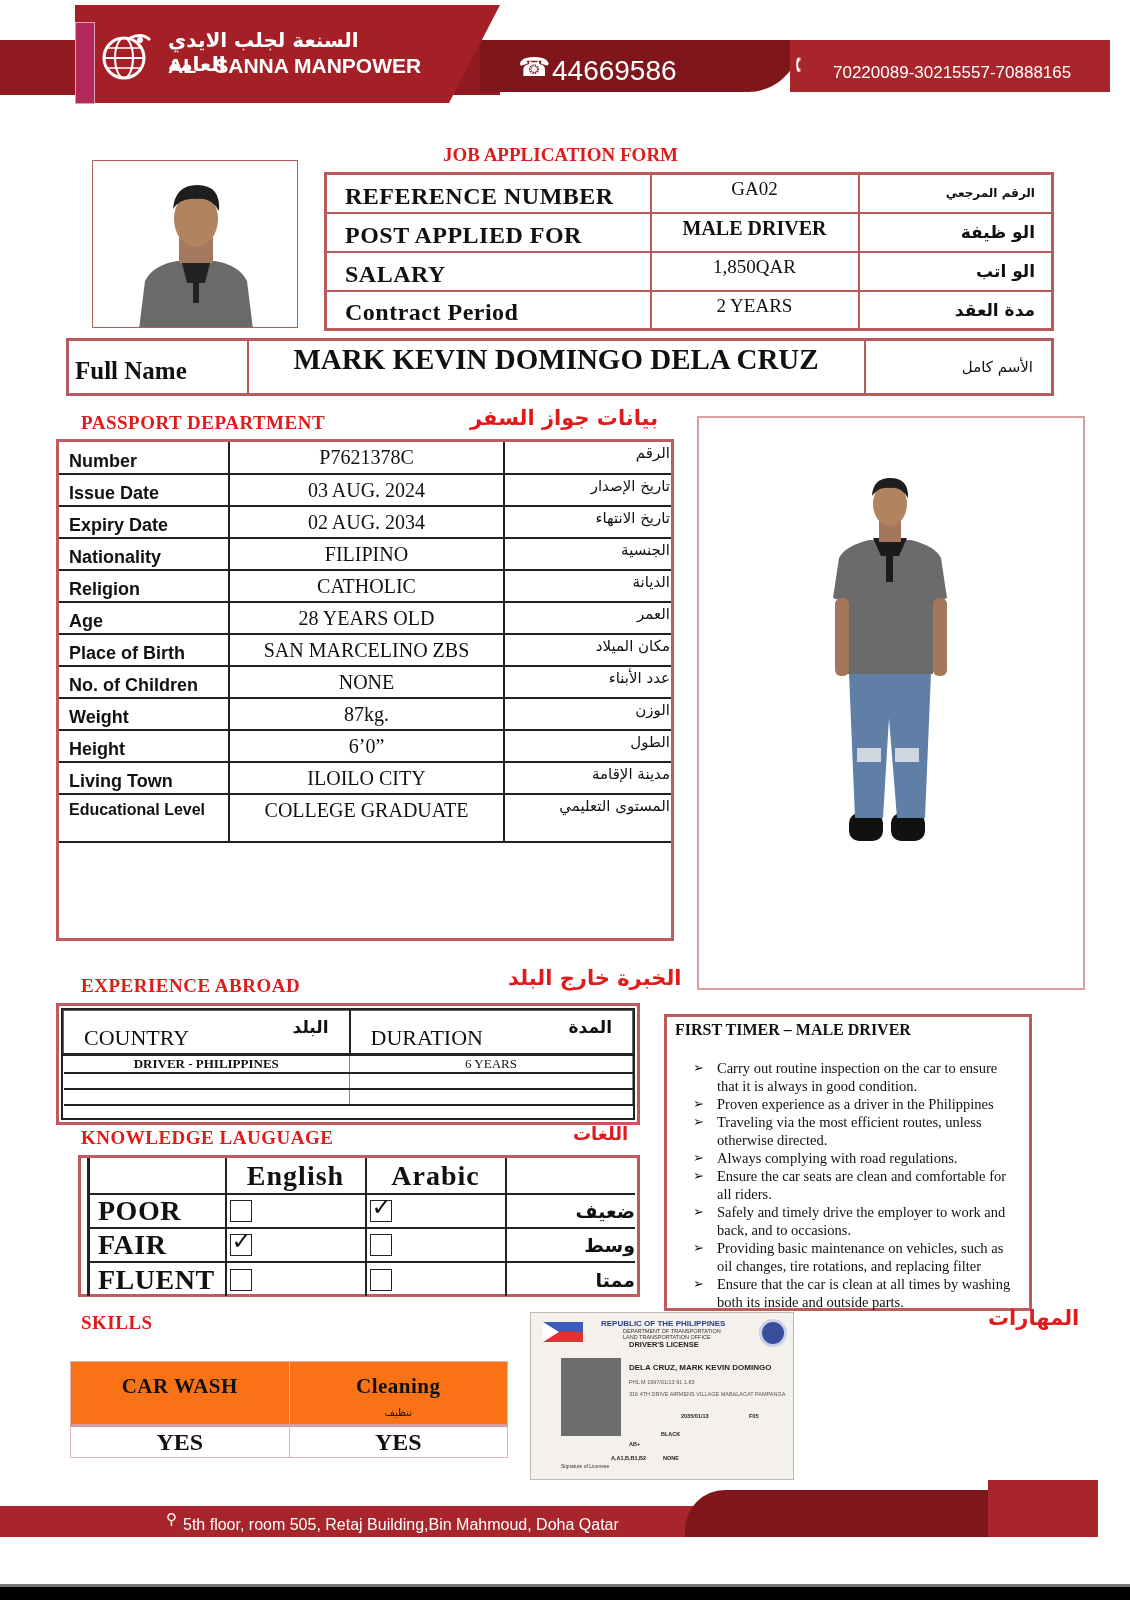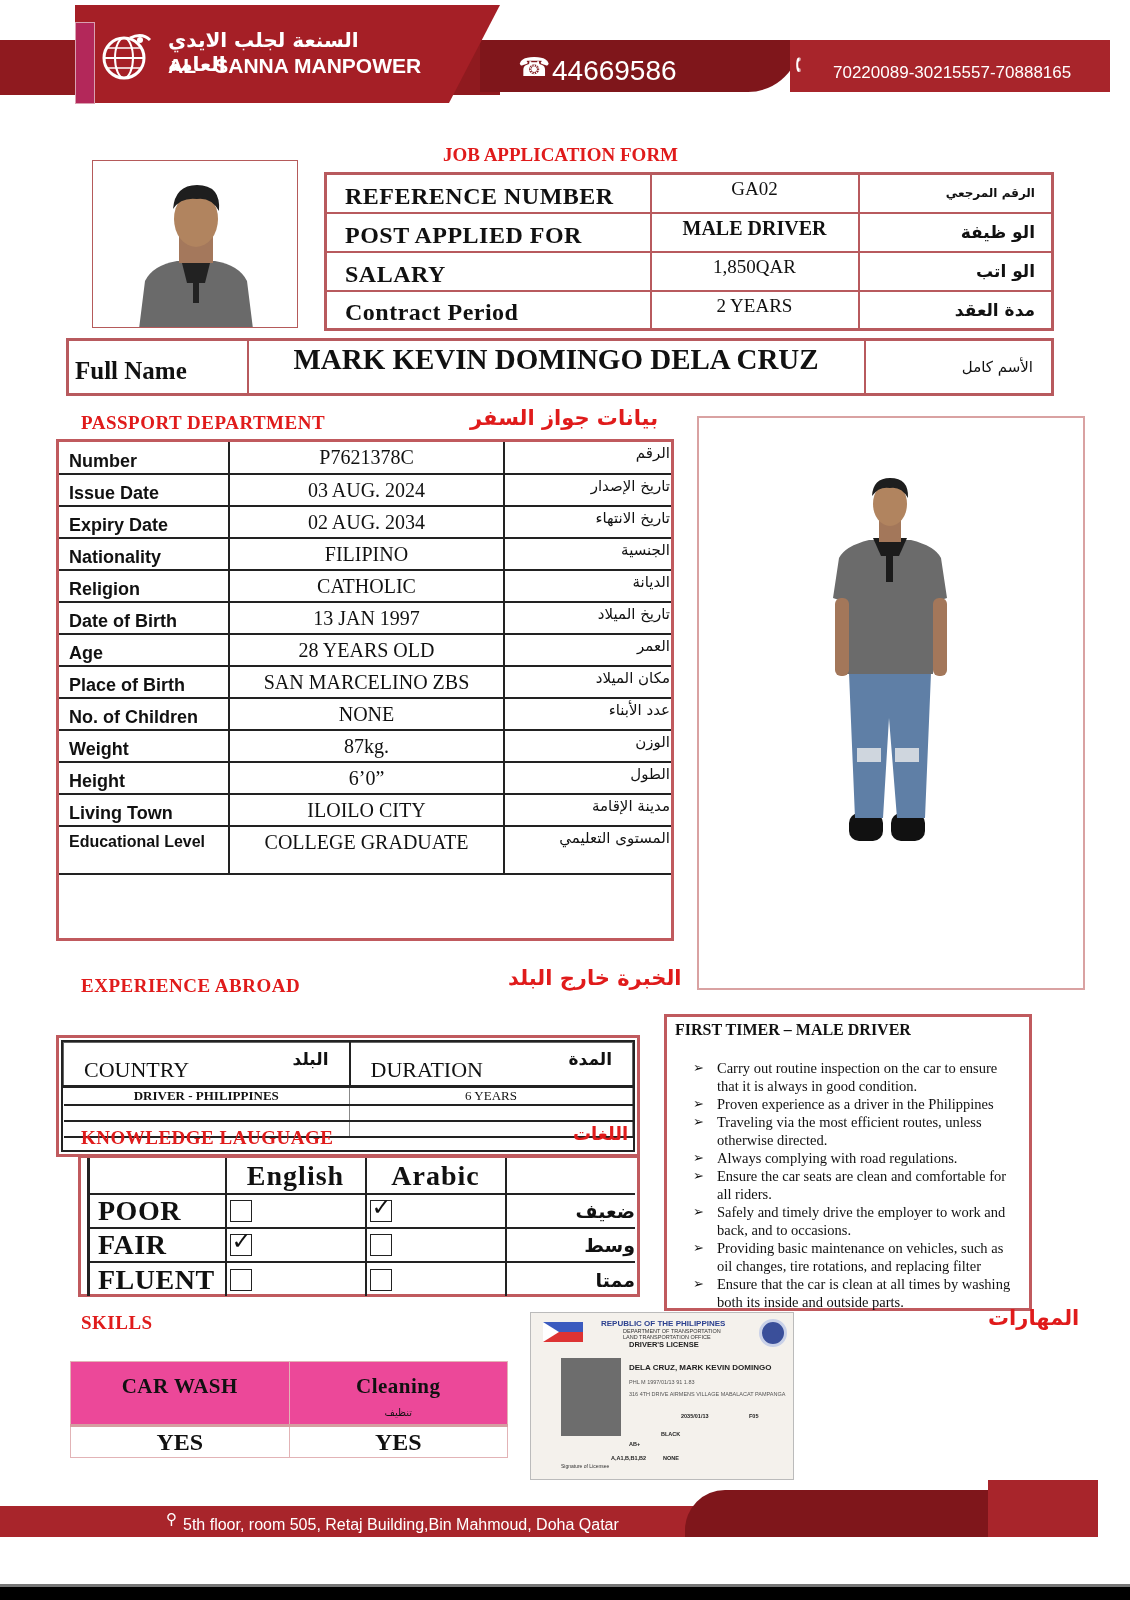--- a/index.html
+++ b/index.html
@@ -54,21 +54,21 @@
   .pp-table .lbl { width: 170px; padding-left: 10px; font-family: "Liberation Sans", sans-serif; font-weight: bold; font-size: 18px; vertical-align: bottom; padding-bottom: 1px; }
   .pp-table .val { width: 275px; text-align: center; font-size: 20px; }
   .pp-table .ar { text-align: right; padding-right: 1px; font-family: "DejaVu Sans", sans-serif; font-size: 15px; vertical-align: top; padding-top: 2px; }
   .pp-table tr.last td { height: 48px; vertical-align: top; border-radius: 14px; }
   .pp-table tr.last .lbl { font-size: 16px; padding-top: 6px; }
   .pp-table tr.last .val { padding-top: 4px; }
 
   .photo-full { left: 697px; top: 416px; width: 388px; height: 574px; border: 2px solid #d9a2a2; background: #fff; }
 
   
-  .exp-wrap { left: 56px; top: 1003px; width: 584px; height: 122px; border: 3px solid #c05a5e; margin-top: 32px; }
+  .exp-wrap { left: 56px; top: 1003px; width: 584px; height: 122px; border: 3px solid #c05a5e; }
   .exp-inner { position: absolute; left: 2px; top: 2px; right: 2px; bottom: 2px; border: 2px solid #222; }
   .exp-table { width: 100%; border-collapse: collapse; }
   .exp-table td { border: 1px solid #666; }
   .exp-table tr.head td { height: 44px; border-bottom: 3px solid #222; font-size: 22px; vertical-align: bottom; padding: 0 20px 2px 20px; }
   .exp-table tr.head td:first-child { border-right: 2px solid #222; }
   .exp-table .head-ar { float: right; font-family: "DejaVu Sans", sans-serif; font-size: 17px; font-weight: bold; margin-top: -8px; }
   .exp-table tr.row td { height: 16px; font-size: 13px; text-align: center; border-left: none; border-right: 1px solid #888; border-bottom: 2px solid #222; }
   .exp-table tr.row td.b { font-weight: bold; }
 
   
@@ -88,21 +88,21 @@
   
   .duties { left: 664px; top: 1014px; width: 368px; height: 297px; border: 3px solid #c05a5e; padding: 4px 8px; }
   .duties h3 { font-size: 16px; font-weight: bold; margin-bottom: 20px; }
   .duties ul { list-style: none; padding-left: 18px; }
   .duties li { position: relative; padding-left: 24px; font-size: 14.5px; line-height: 18px; }
   .duties li .bullet { position: absolute; left: 0; top: 0; font-size: 13px; font-family: "DejaVu Sans", sans-serif; }
 
   
   .skills-table { left: 70px; top: 1361px; width: 438px; border-collapse: collapse; }
   .skills-table td { border: 1.5px solid #e2b3b6; text-align: center; width: 50%; }
-  .skills-table tr.head td { background: #ec4899; height: 64px; vertical-align: top; padding-top: 12px; font-weight: bold; font-size: 21px; letter-spacing: 0.5px; border-bottom: 3px solid #d59ea1; }
+  .skills-table tr.head td { background: #f97316; height: 64px; vertical-align: top; padding-top: 12px; font-weight: bold; font-size: 21px; letter-spacing: 0.5px; border-bottom: 3px solid #d59ea1; }
   .skills-table .sub-ar { display: block; font-family: "DejaVu Sans", sans-serif; font-size: 10px; font-weight: normal; margin-top: 8px; }
   .skills-table tr.vals td { height: 32px; font-weight: bold; font-size: 24px; background: #fff; }
 
   .license { left: 530px; top: 1312px; width: 264px; height: 168px; background: #f4f1ec; border: 1px solid #bbb; overflow: hidden; font-family: "Liberation Sans", sans-serif; }
   .lic-flag { position: absolute; left: 12px; top: 9px; width: 40px; height: 20px; }
   .lic-title1 { position: absolute; left: 70px; top: 6px; font-size: 8px; font-weight: bold; color: #2a3f8f; }
   .lic-title2 { position: absolute; left: 92px; top: 15px; font-size: 5.5px; color: #333; }
   .lic-title3 { position: absolute; left: 92px; top: 21px; font-size: 5.5px; color: #333; }
   .lic-title4 { position: absolute; left: 98px; top: 27px; font-size: 7.5px; font-weight: bold; color: #222; }
   .lic-seal { position: absolute; left: 228px; top: 6px; width: 28px; height: 28px; border-radius: 50%; background: #3a4f9a; border: 3px solid #c9d1e8; }
@@ -214,25 +214,20 @@
         </tr>
         <tr>
           <td class="lbl">Nationality</td>
           <td class="val">FILIPINO</td>
           <td class="ar">الجنسية</td>
         </tr>
         <tr>
           <td class="lbl">Religion</td>
           <td class="val">CATHOLIC</td>
           <td class="ar">الديانة</td>
-        </tr>
-        <tr>
-          <td class="lbl">Date of Birth</td>
-          <td class="val">13 JAN 1997</td>
-          <td class="ar">تاريخ الميلاد</td>
         </tr>
         <tr>
           <td class="lbl">Age</td>
           <td class="val">28 YEARS OLD</td>
           <td class="ar">العمر</td>
         </tr>
         <tr>
           <td class="lbl">Place of Birth</td>
           <td class="val">SAN MARCELINO ZBS</td>
           <td class="ar">مكان الميلاد</td>

